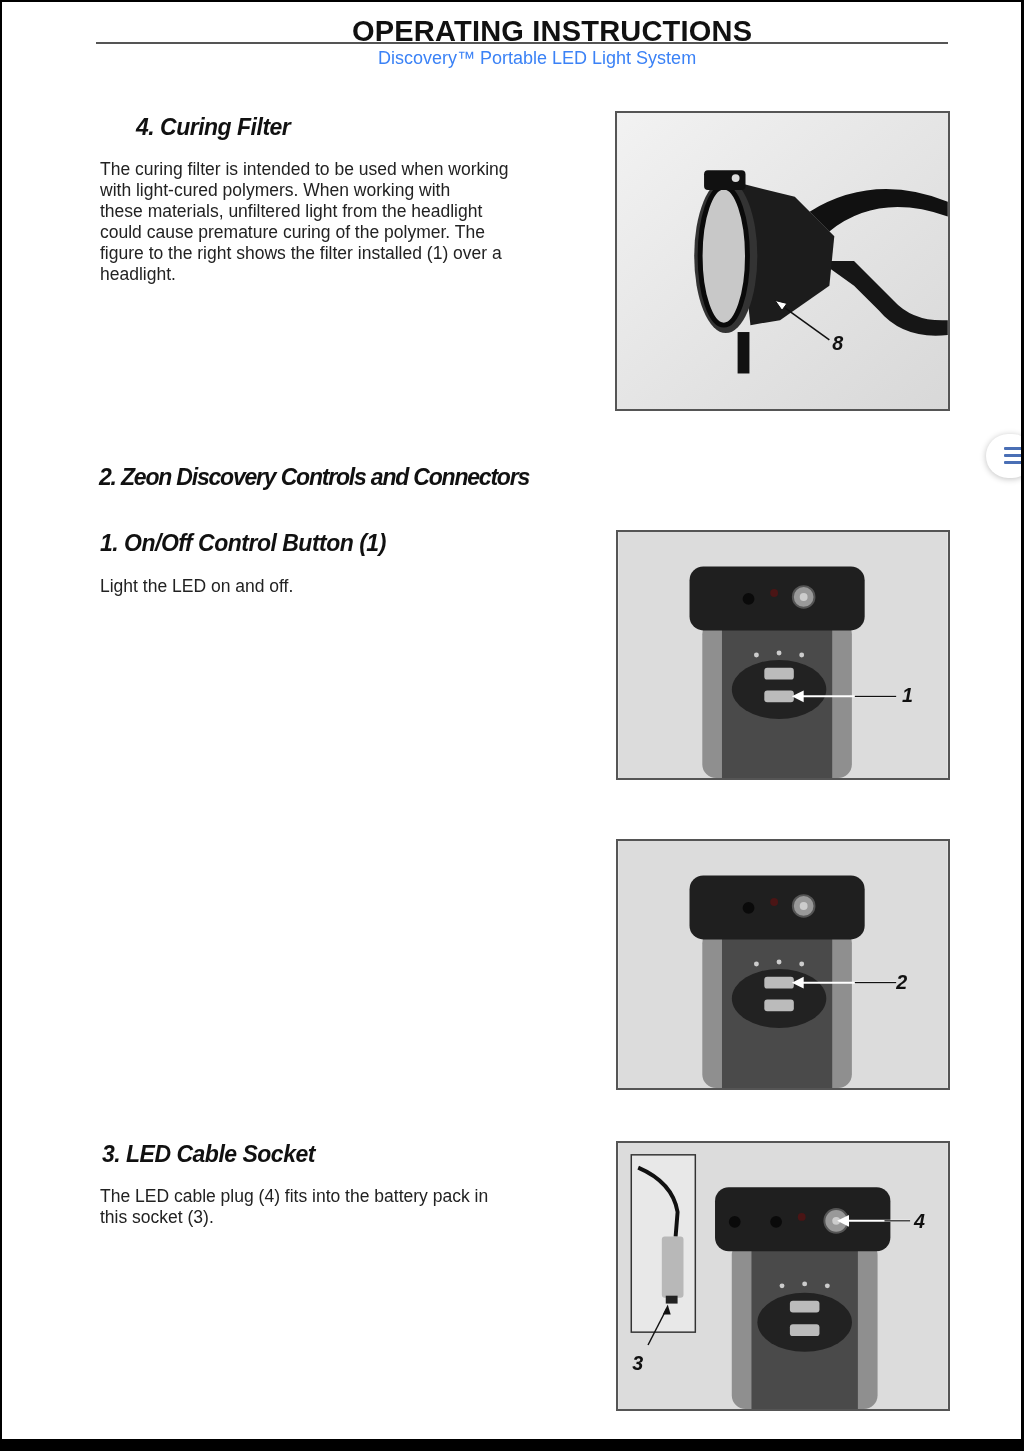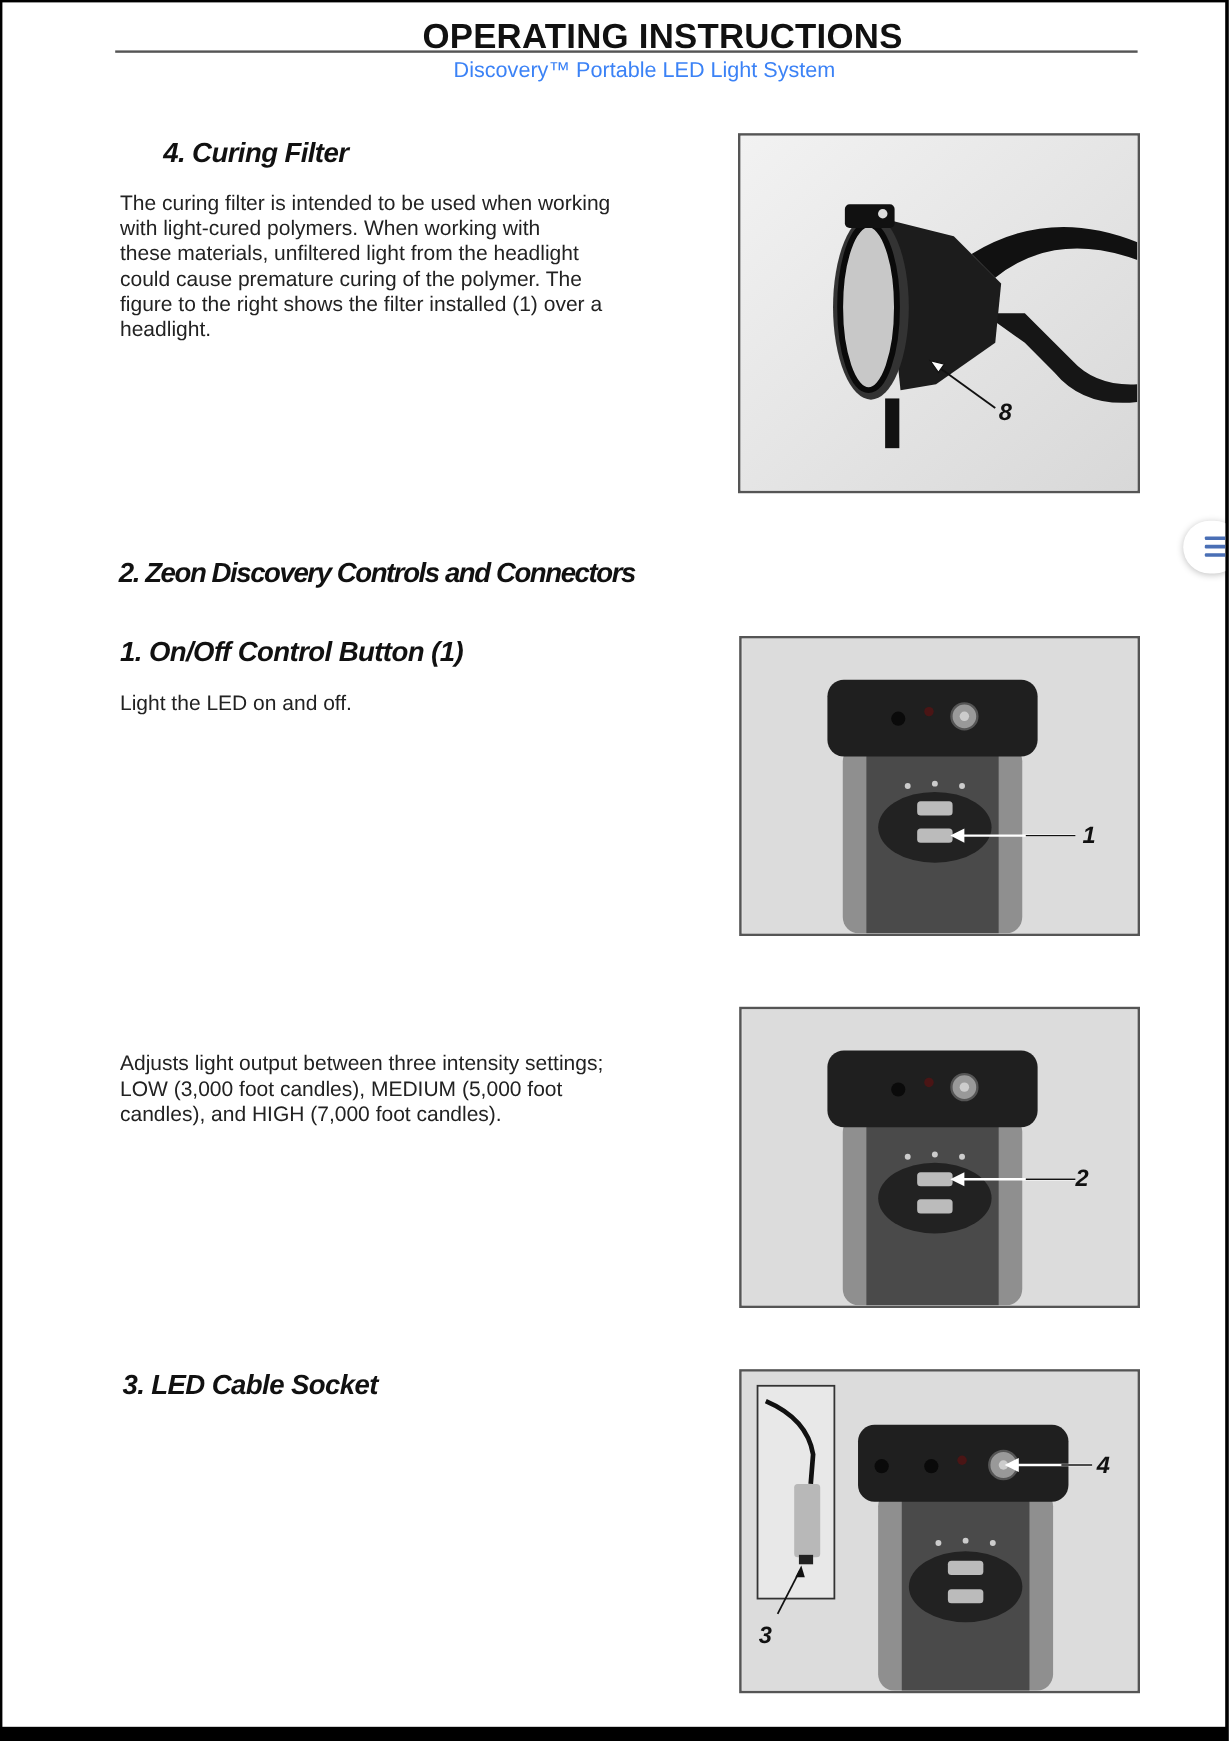--- a/index.html
+++ b/index.html
@@ -98,23 +98,20 @@
       <ellipse cx="163" cy="160" rx="48" ry="30" fill="#222"></ellipse>
       <rect x="148" y="138" width="30" height="12" rx="3" fill="#bbb"></rect>
       <rect x="148" y="161" width="30" height="12" rx="3" fill="#bbb"></rect>
       <line x1="180" y1="167" x2="282" y2="167" stroke="#fff" stroke-width="2"></line>
       <polygon points="176,167 188,161 188,173" fill="#fff"></polygon>
       <line x1="240" y1="167" x2="282" y2="167" stroke="#111" stroke-width="1.2"></line>
       <text x="288" y="173" font-family="Liberation Sans, sans-serif" font-style="italic" font-weight="bold" font-size="20" fill="#111">1</text>
     </svg>
   </div>
 
-  <div class="para" style="left:98px; top:874px; width:480px;">Adjusts light output between three intensity settings;
-LOW (3,000 foot candles), MEDIUM (5,000 foot
-candles), and HIGH (7,000 foot candles).</div>
 
   <div class="fig" style="left:614px; top:837px; width:334px; height:251px;">
     <svg viewBox="0 0 334 251">
       <rect width="334" height="251" fill="#dcdcdc"></rect>
       <rect x="85" y="90" width="152" height="161" rx="14" fill="#8f8f8f"></rect>
       <rect x="105" y="90" width="112" height="161" fill="#4a4a4a"></rect>
       <rect x="72" y="35" width="178" height="65" rx="14" fill="#1f1f1f"></rect>
       <circle cx="132" cy="68" r="6" fill="#0a0a0a"></circle>
       <circle cx="158" cy="62" r="4" fill="#4a1515"></circle>
       <circle cx="188" cy="66" r="11" fill="#999" stroke="#555" stroke-width="2"></circle>
@@ -126,20 +123,22 @@
       <rect x="148" y="138" width="30" height="12" rx="3" fill="#bbb"></rect>
       <rect x="148" y="161" width="30" height="12" rx="3" fill="#bbb"></rect>
       <line x1="180" y1="144" x2="282" y2="144" stroke="#fff" stroke-width="2"></line>
       <polygon points="176,144 188,138 188,150" fill="#fff"></polygon>
       <line x1="240" y1="144" x2="282" y2="144" stroke="#111" stroke-width="1.2"></line>
       <text x="282" y="150" font-family="Liberation Sans, sans-serif" font-style="italic" font-weight="bold" font-size="20" fill="#111">2</text>
     </svg>
   </div>
 
   <div class="h-italic h-sub" style="left:100px; top:1139px;">3. LED Cable Socket</div>
+  <div class="para" style="left:98px; top:1184px; width:480px;">The LED cable plug (4) fits into the battery pack in
+this socket (3).</div>
 
   <div class="fig" style="left:614px; top:1139px; width:334px; height:270px;">
     <svg viewBox="0 0 334 270">
       <rect width="334" height="270" fill="#dcdcdc"></rect>
       <rect x="13" y="12" width="65" height="180" fill="#e8e8e8" stroke="#333" stroke-width="1.5"></rect>
       <path d="M20 25 Q55 40 60 70 L58 95" stroke="#111" stroke-width="4" fill="none"></path>
       <rect x="44" y="95" width="22" height="62" rx="3" fill="#b8b8b8"></rect>
       <rect x="48" y="155" width="12" height="8" fill="#222"></rect>
       <line x1="30" y1="205" x2="49" y2="168" stroke="#111" stroke-width="1.5"></line>
       <polygon points="50,164 45,174 53,174" fill="#111"></polygon>

